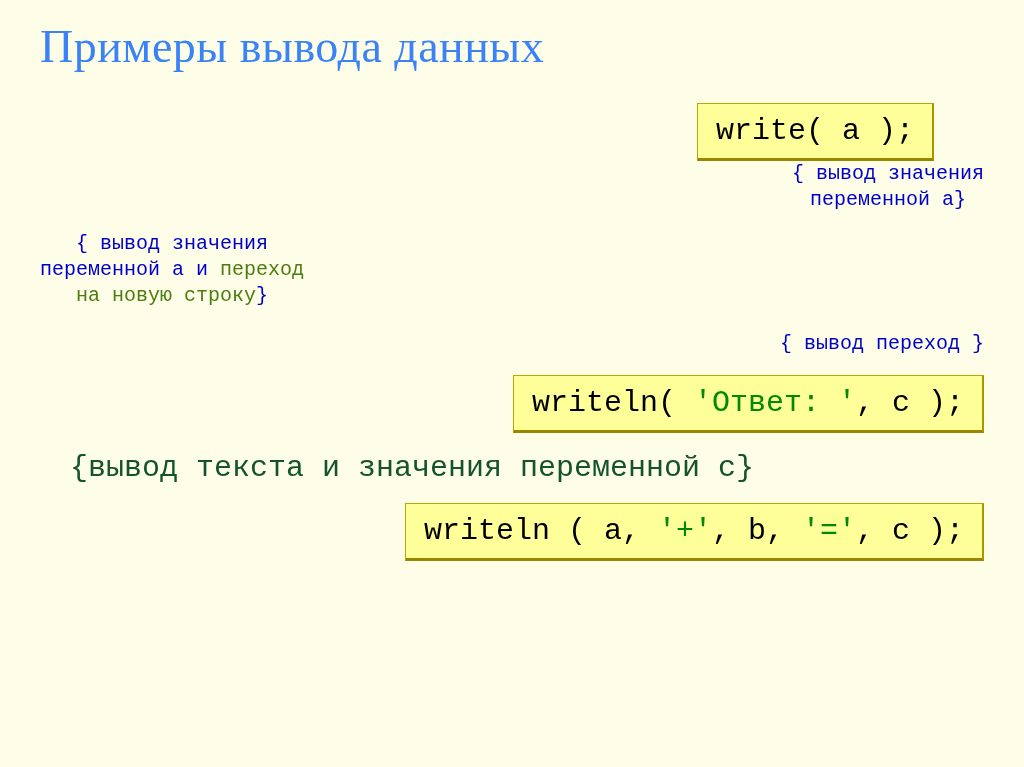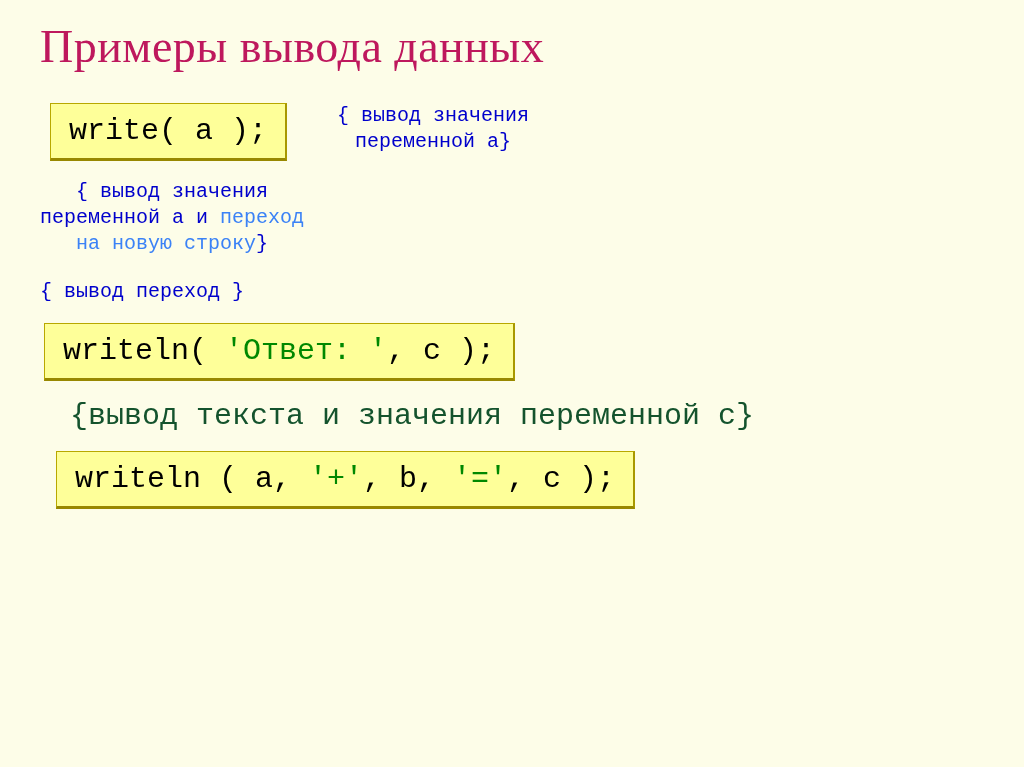--- a/index.html
+++ b/index.html
@@ -9,30 +9,31 @@
     }
     body {
       width: 1024px;
       height: 767px;
       background: #fdfde8;
       font-family: Georgia, 'Times New Roman', serif;
       padding: 20px 40px;
       overflow: hidden;
     }
     .title {
-      color: #be185d;
+      color: #3b82f6;
       font-size: 46px;
       font-weight: normal;
       margin-bottom: 30px;
       letter-spacing: 0.5px;
     }
     .row {
       display: flex;
-      align-items: flex-start;
+      align-items: flex-end;
       margin-bottom: 18px;
+      flex-direction: column;
     }
     .row-wrap {
       display: flex;
       align-items: flex-start;
       margin-bottom: 18px;
     }
     .code-box {
       background: #feff99;
       border: 1px solid #b8a800;
       border-right: 2px solid #a89800;
@@ -45,21 +46,21 @@
       color: #000;
     }
     .comment {
       font-family: 'Courier New', monospace;
       font-size: 20px;
       color: #0000cc;
       line-height: 1.3;
       text-align: center;
     }
     .comment .red {
-      color: #3b82f6;
+      color: #4d7c0f;
     }
     .wl-ln {
       color: #d00000;
     }
     .str {
       color: #008800;
     }
     .standalone-comment {
       font-family: 'Courier New', monospace;
       font-size: 30px;

